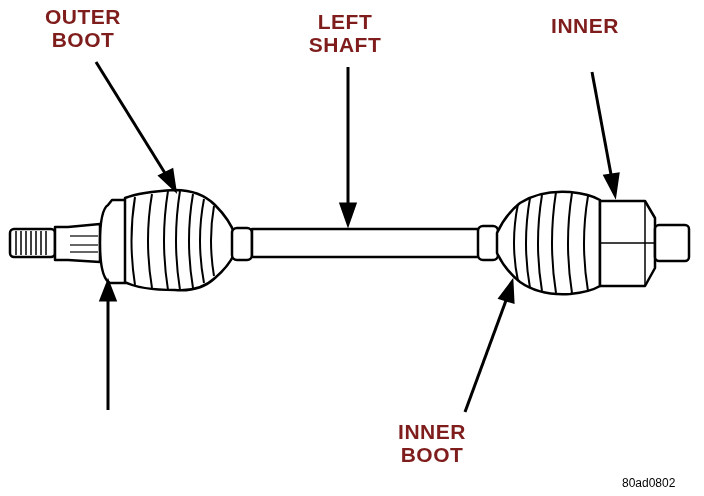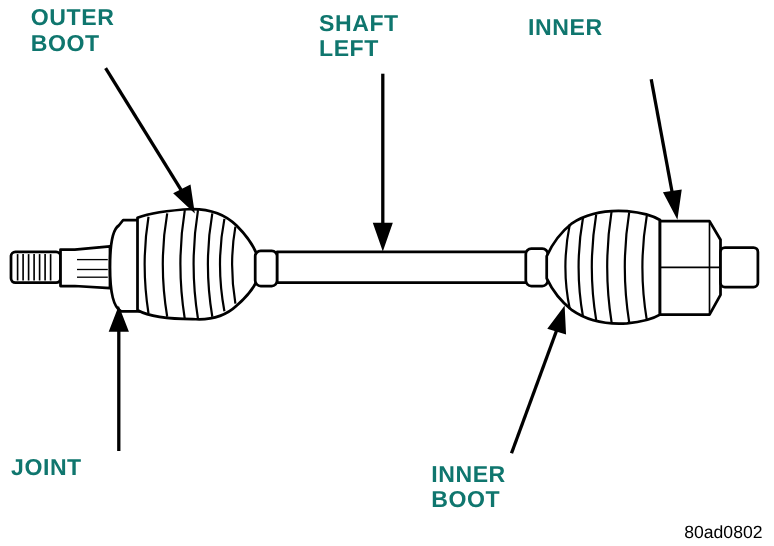--- a/index.html
+++ b/index.html
@@ -1,19 +1,19 @@
 <!DOCTYPE html>
 <html><head>
 <meta charset="utf-8">
 <style>
   html,body{margin:0;padding:0;background:#fff;}
   body{width:704px;height:496px;position:relative;overflow:hidden;font-family:"Liberation Sans",sans-serif;}
   svg{position:absolute;left:0;top:0;}
-  .lbl{position:absolute;font-weight:bold;font-size:21px;line-height:23px;color:#0f766e;white-space:nowrap;letter-spacing:0.5px;}
-  .fig{position:absolute;font-size:16px;color:#000;}
+  .lbl{position:absolute;font-weight:bold;font-size:21px;line-height:23px;color:#7f1d1d;text-align:center;white-space:nowrap;letter-spacing:0.5px;}
+  .fig{position:absolute;font-size:12px;color:#000;}
 </style>
 </head>
 <body>
 
 <svg width="704" height="496" viewBox="0 0 704 496">
   <g fill="#fff" stroke="#000" stroke-width="2.5" stroke-linejoin="round">
 
     <rect x="10" y="229" width="45" height="28" rx="4"></rect>
     <g stroke-width="1.5">
       <line x1="16" y1="231" x2="16" y2="255"></line>
@@ -80,26 +80,25 @@
     <line x1="465" y1="412" x2="508" y2="295"></line>
     <polygon points="512,282 500,298 513,302"></polygon>
   </g>
 </svg>
 
 <div class="lbl" style="left:28px;top:5px;width:110px;">
   <div>OUTER</div>
   <div>BOOT</div>
 </div>
 <div class="lbl" style="left:290px;top:10px;width:110px;">
+  <div>LEFT</div>
   <div>SHAFT</div>
-  <div>LEFT</div>
 </div>
 <div class="lbl" style="left:480px;top:14px;width:210px;">
   <div>INNER</div>
 </div>
 <div class="lbl" style="left:10px;top:414px;width:140px;">
-  <div>JOINT</div>
 </div>
 <div class="lbl" style="left:392px;top:420px;width:80px;">
   <div>INNER</div>
   <div>BOOT</div>
 </div>
 <div class="fig" style="left:622px;top:476px;">80ad0802</div>
 
 </body></html>

